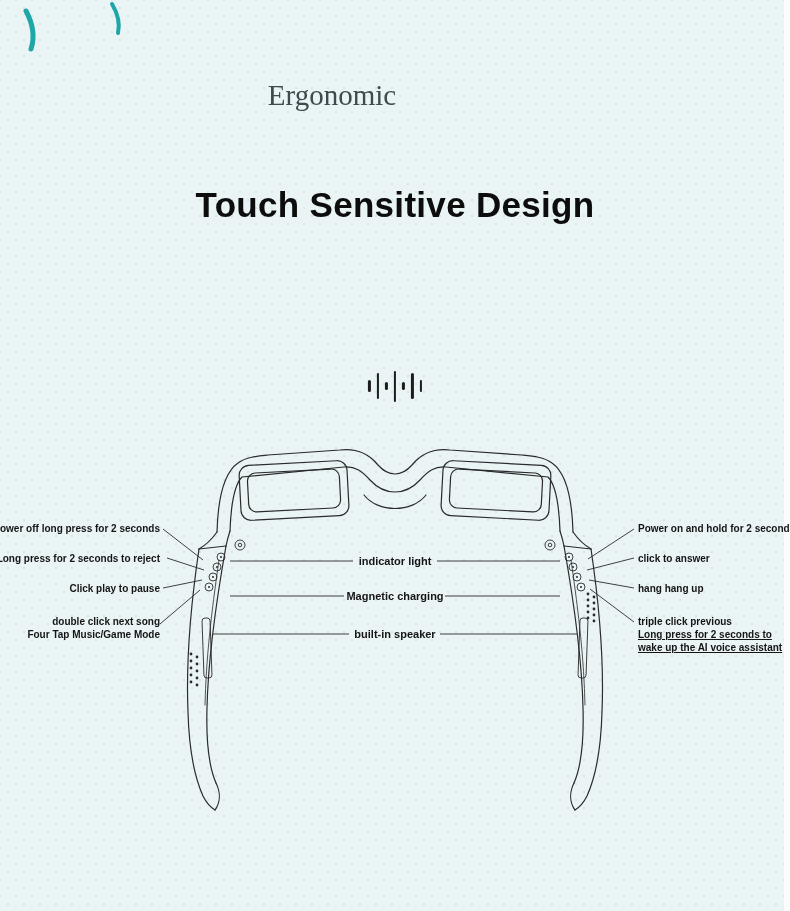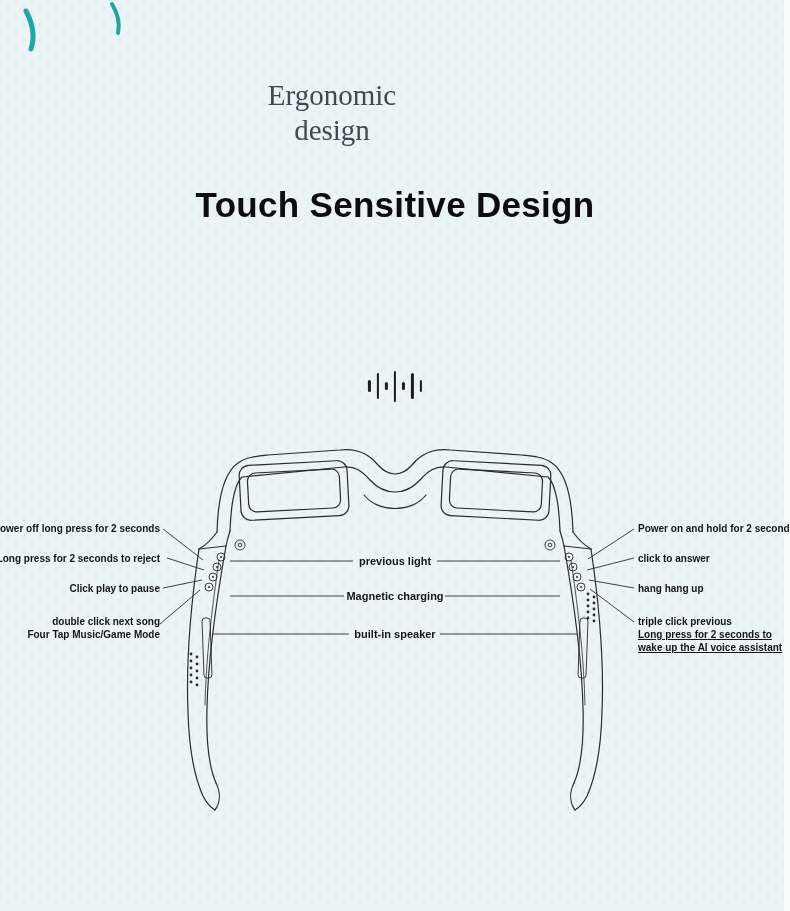--- a/index.html
+++ b/index.html
@@ -34,21 +34,20 @@
   .lbl.right.wrap{white-space:normal;max-width:150px;text-decoration:underline;}
   svg.art{position:absolute;left:0;top:0;}
 </style>
 </head>
 <body>
 
 <div class="edge"></div>
 
 <div class="subtitle">
   <div>Ergonomic</div>
-  <div>design</div>
 </div>
 
 <div class="title">
   <div>Touch Sensitive Design</div>
 </div>
 
 <div class="soundwave">
   <i style="height:12px"></i>
   <i style="height:26px"></i>
   <i style="height:8px"></i>
@@ -188,21 +187,21 @@
       <line x1="440" y1="634" x2="577" y2="634"></line>
   </g>
 </svg>
 
 <div class="lbl left" style="top:522px">Power off long press for 2 seconds</div>
 <div class="lbl left" style="top:552px">Long press for 2 seconds to reject</div>
 <div class="lbl left" style="top:582px">Click play to pause</div>
 <div class="lbl left" style="top:615px">double click next song</div>
 <div class="lbl left" style="top:628px">Four Tap Music/Game Mode</div>
 
-<div class="lbl center" style="top:554px">previous light</div>
+<div class="lbl center" style="top:554px">indicator light</div>
 <div class="lbl center" style="top:589px">Magnetic charging</div>
 <div class="lbl center" style="top:627px">built-in speaker</div>
 
 <div class="lbl right" style="top:522px">Power on and hold for 2 seconds</div>
 <div class="lbl right" style="top:552px">click to answer</div>
 <div class="lbl right" style="top:582px">hang hang up</div>
 <div class="lbl right" style="top:615px">triple click previous</div>
 <div class="lbl right wrap" style="top:628px">Long press for 2 seconds to wake up the AI voice assistant</div>
 
 </body></html>

